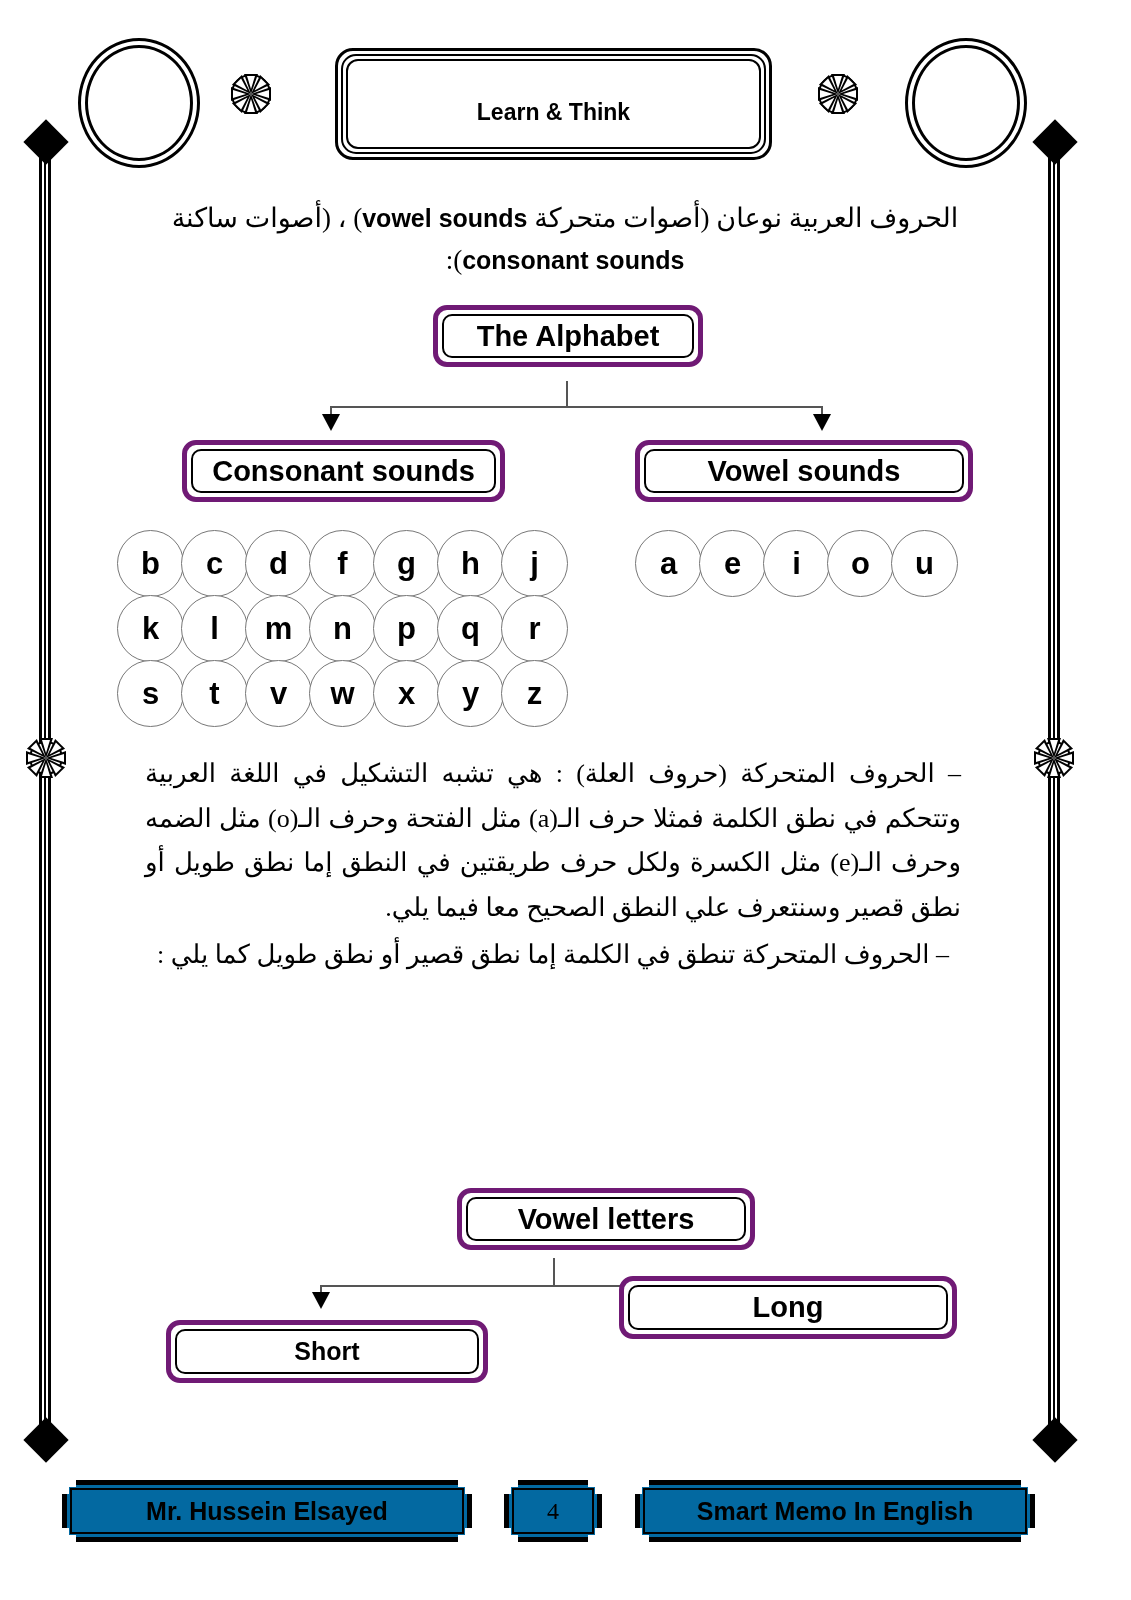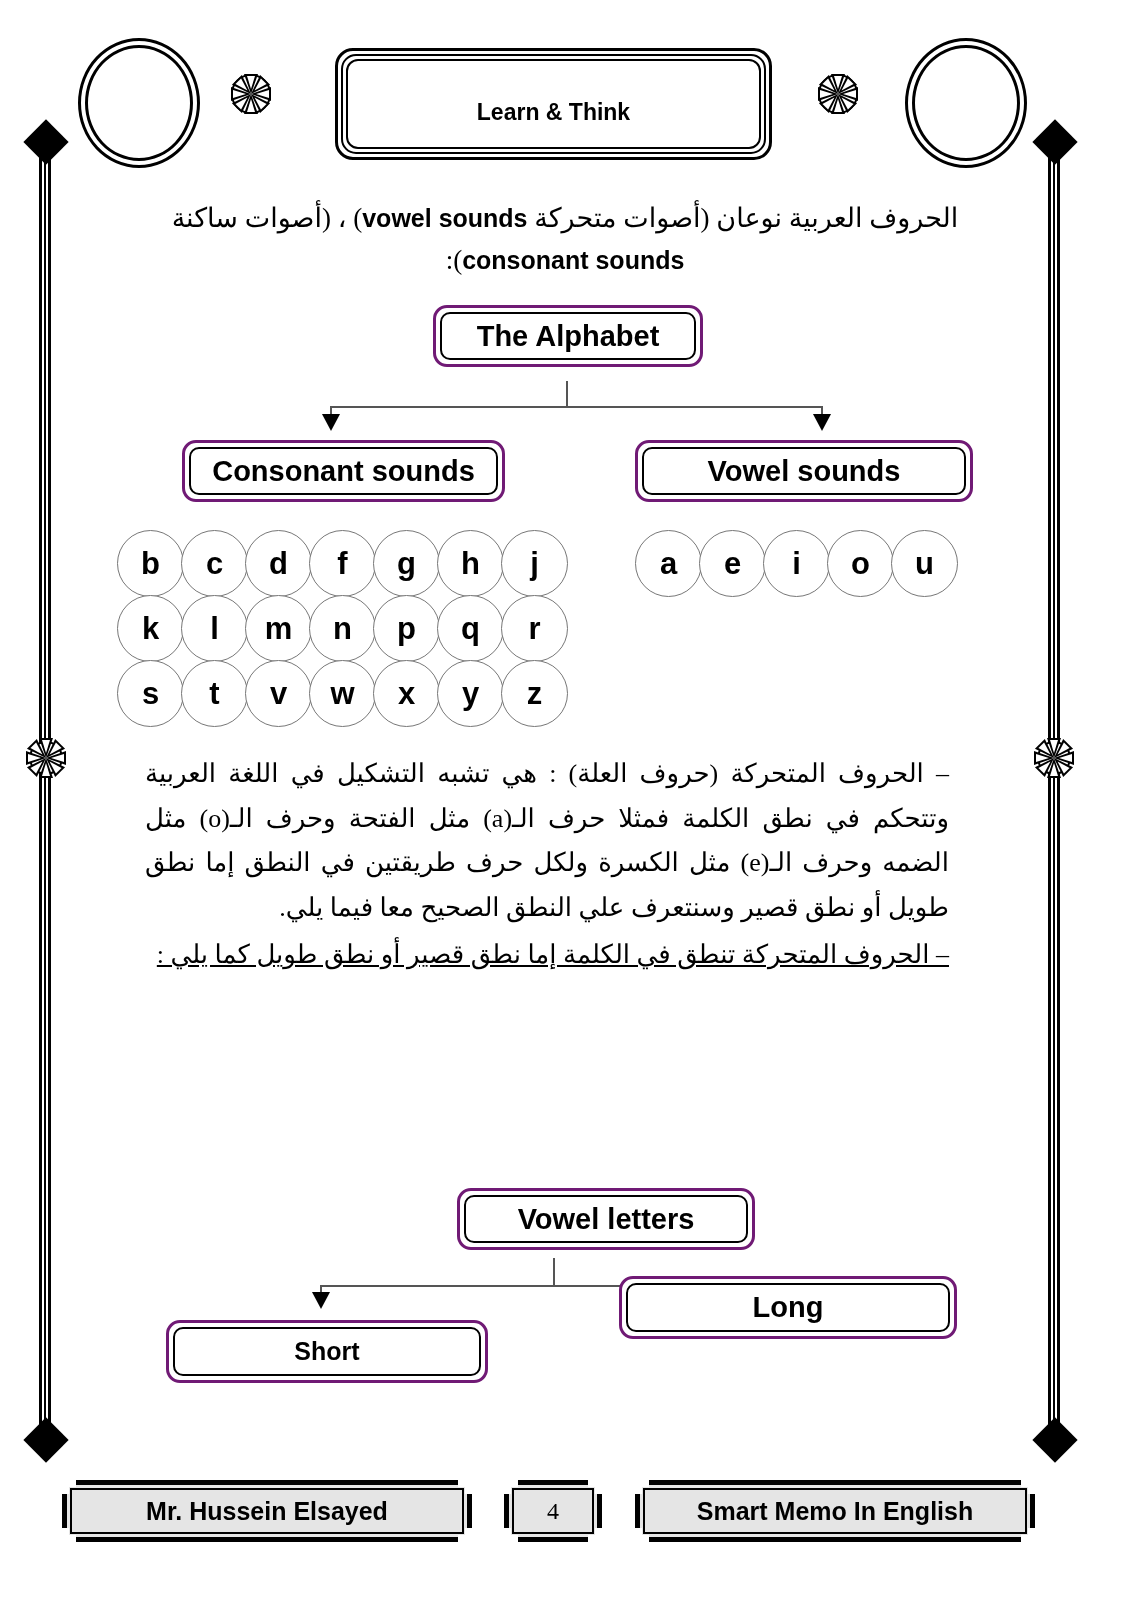--- a/index.html
+++ b/index.html
@@ -94,21 +94,21 @@
     position:absolute;left:160px;top:198px;width:810px;
     direction:rtl;text-align:center;
     font-family:"Liberation Serif", serif;
     font-size:27px;line-height:1.55;
   }
   .en-bold{font-family:"Liberation Sans", sans-serif;font-weight:bold;font-size:25px;}
 
   
   .fbox{
     position:absolute;background:#fff;box-sizing:border-box;
-    border:3px solid #701a75;border-radius:14px;
+    border:5px solid #701a75;border-radius:14px;
     display:flex;align-items:center;justify-content:center;
     font-weight:bold;
   }
   .fbox::after{
     content:"";position:absolute;left:4px;top:4px;right:4px;bottom:4px;
     border:2px solid #000;border-radius:10px;pointer-events:none;
   }
   .fbox span{position:relative;z-index:2;}
 
   .box-alphabet{left:433px;top:305px;width:270px;height:62px;font-size:29px;}
@@ -158,26 +158,26 @@
   .consonants-grid{left:117px;top:530px;}
   .vowels-grid{left:635px;top:530px;}
 
   
   .arabic-body{
     position:absolute;left:145px;top:752px;width:820px;
     direction:rtl;
     font-family:"Liberation Serif", serif;
     font-size:26px;line-height:1.72;
   }
-  .ap{margin:0 16px 2px 0;text-align:justify;}
-  .ap.center{text-decoration:underline;}
+  .ap{margin:0 4px 2px 0;text-align:justify;}
+  .ap.center{text-align:center;}
 
   
   .foot-box{
-    position:absolute;background:#e5e5e5;box-sizing:border-box;
+    position:absolute;background:#0369a1;box-sizing:border-box;
     border:5px solid #000;
     display:flex;align-items:center;justify-content:center;
     font-weight:bold;
     clip-path:polygon(
       0% 14px, 7px 14px, 7px 7px, 14px 7px, 14px 0%,
       calc(100% - 14px) 0%, calc(100% - 14px) 7px, calc(100% - 7px) 7px,
       calc(100% - 7px) 14px, 100% 14px,
       100% calc(100% - 14px), calc(100% - 7px) calc(100% - 14px),
       calc(100% - 7px) calc(100% - 7px), calc(100% - 14px) calc(100% - 7px),
       calc(100% - 14px) 100%,

